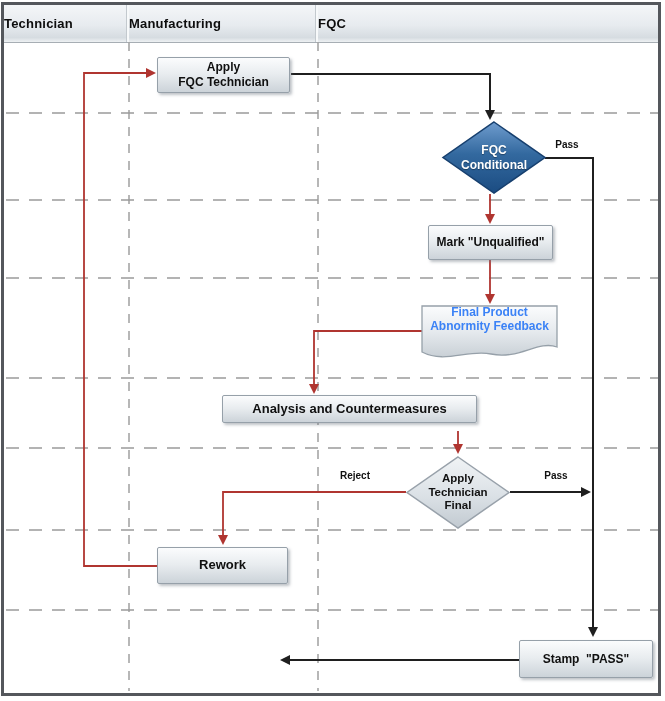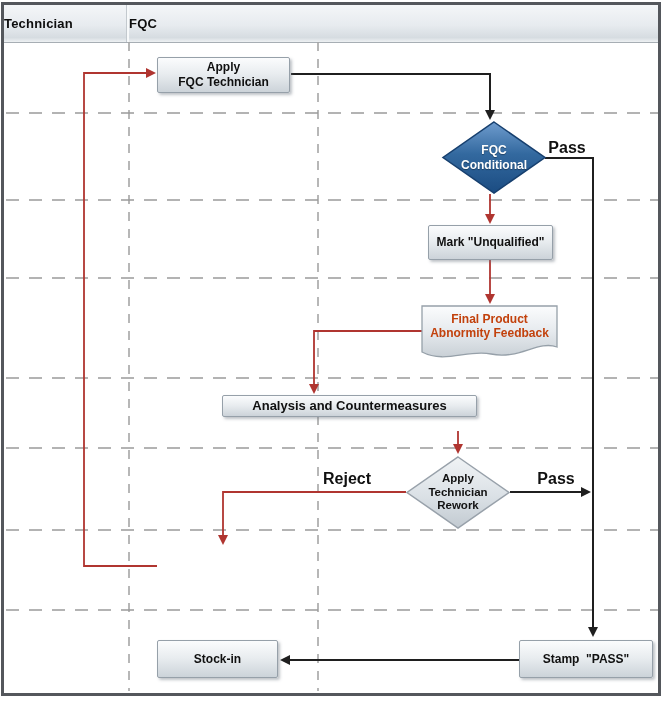--- a/index.html
+++ b/index.html
@@ -37,37 +37,40 @@
   .dia { position:absolute; }
   .dia svg { position:absolute; left:0; top:0; }
   .dtext {
     position:absolute; left:0; top:0; width:100%; height:100%;
     display:flex; flex-direction:column; align-items:center; justify-content:center;
     font-weight:bold; text-align:center; line-height:1.2;
   }
   .dtext.blue { color:#fff; font-size:12px; text-shadow:0 1px 1px rgba(0,0,0,.35); }
   .dtext.gray { color:#121212; font-size:11.5px; }
   .docnode { position:absolute; }
-  .docnode .dtext { color:#c2410c; font-size:12px; justify-content:flex-start; padding-top:7px; box-sizing:border-box; }
+  .docnode .dtext { color:#3b82f6; font-size:12px; justify-content:flex-start; box-sizing:border-box; }
   
   .edge-label {
-    position:absolute; font-size:16px; font-weight:bold; color:#111;
+    position:absolute; font-size:10px; font-weight:bold; color:#111;
     text-align:center; width:44px;
   }
   svg.overlay { position:absolute; left:0; top:0; pointer-events:none; }
 </style>
 </head>
 <body>
 
 <div class="stage">
   <div class="frame"></div>
 
   <div class="header">
     <div class="lane-cell" style="width:125px">
       <span>Technician</span>
+    </div>
+    <div class="lane-cell" style="width:189px">
+      <span>Manufacturing</span>
     </div>
     <div class="lane-cell" style="width:340px">
       <span>FQC</span>
     </div>
   </div>
 
   <svg class="overlay" width="665" height="701" viewBox="0 0 665 701">
     <defs>
       <marker id="arrB" markerUnits="userSpaceOnUse" markerWidth="11" markerHeight="10" refX="2" refY="5" orient="auto">
         <path d="M0,0 L10,5 L0,10 Z" fill="#1f1f1f"></path>
@@ -111,28 +114,28 @@
 
   <div class="pbox" style="left:157px;top:57px;width:133px;height:36px">
     <span class="ln">Apply</span>
     <span class="ln">FQC Technician</span>
   </div>
 
   <div class="pbox" style="left:428px;top:225px;width:125px;height:35px">
     <span class="ln">Mark "Unqualified"</span>
   </div>
 
-  <div class="pbox" style="left:222px;top:395px;width:255px;height:22px;font-size:13px">
+  <div class="pbox" style="left:222px;top:395px;width:255px;height:28px;font-size:13px">
     <span class="ln">Analysis and Countermeasures</span>
   </div>
 
+  <div class="pbox" style="left:157px;top:547px;width:131px;height:37px;font-size:13px">
+    <span class="ln">Rework</span>
+  </div>
 
-  <div class="pbox" style="left:157px;top:640px;width:121px;height:38px">
-    <span class="ln">Stock-in</span>
-  </div>
 
   <div class="pbox" style="left:519px;top:640px;width:134px;height:38px">
     <span class="ln">Stamp  "PASS"</span>
   </div>
 
   <div class="dia" style="left:441px;top:120px;width:106px;height:75px">
     <svg width="106" height="75" viewBox="0 0 106 75">
       <defs>
         <linearGradient id="bluG" x1="0" y1="0" x2="0" y2="1">
           <stop offset="0" stop-color="#6f9cce"></stop>
@@ -155,21 +158,21 @@
           <stop offset="0" stop-color="#f0f3f5"></stop>
           <stop offset="0.55" stop-color="#dbe1e6"></stop>
           <stop offset="1" stop-color="#c2cad1"></stop>
         </linearGradient>
       </defs>
       <polygon points="53,2 104,37.5 53,73 2,37.5" fill="url(#gryG)" stroke="#98a1aa" stroke-width="1.5"></polygon>
     </svg>
     <div class="dtext gray">
       <span>Apply</span>
       <span>Technician</span>
-      <span>Rework</span>
+      <span>Final</span>
     </div>
   </div>
 
   <div class="docnode" style="left:421px;top:305px;width:137px;height:58px">
     <svg width="137" height="58" viewBox="0 0 137 58">
       <defs>
         <linearGradient id="docG" x1="0" y1="0" x2="0" y2="1">
           <stop offset="0" stop-color="#fbfcfd"></stop>
           <stop offset="0.5" stop-color="#e6eaee"></stop>
           <stop offset="1" stop-color="#c9d0d6"></stop>
@@ -178,14 +181,14 @@
       <path d="M1,1 H136 V42 C117,35 98,55 70,49 C47,44 24,59 1,47 Z" fill="url(#docG)" stroke="#96a0a9" stroke-width="1.3"></path>
     </svg>
     <div class="dtext">
       <span>Final Product</span>
       <span>Abnormity Feedback</span>
     </div>
   </div>
 
   <div class="edge-label" style="left:545px;top:139px">Pass</div>
   <div class="edge-label" style="left:534px;top:470px">Pass</div>
-  <div class="edge-label" style="left:323px;top:470px">Reject</div>
+  <div class="edge-label" style="left:333px;top:470px">Reject</div>
 </div>
 
 </body></html>

